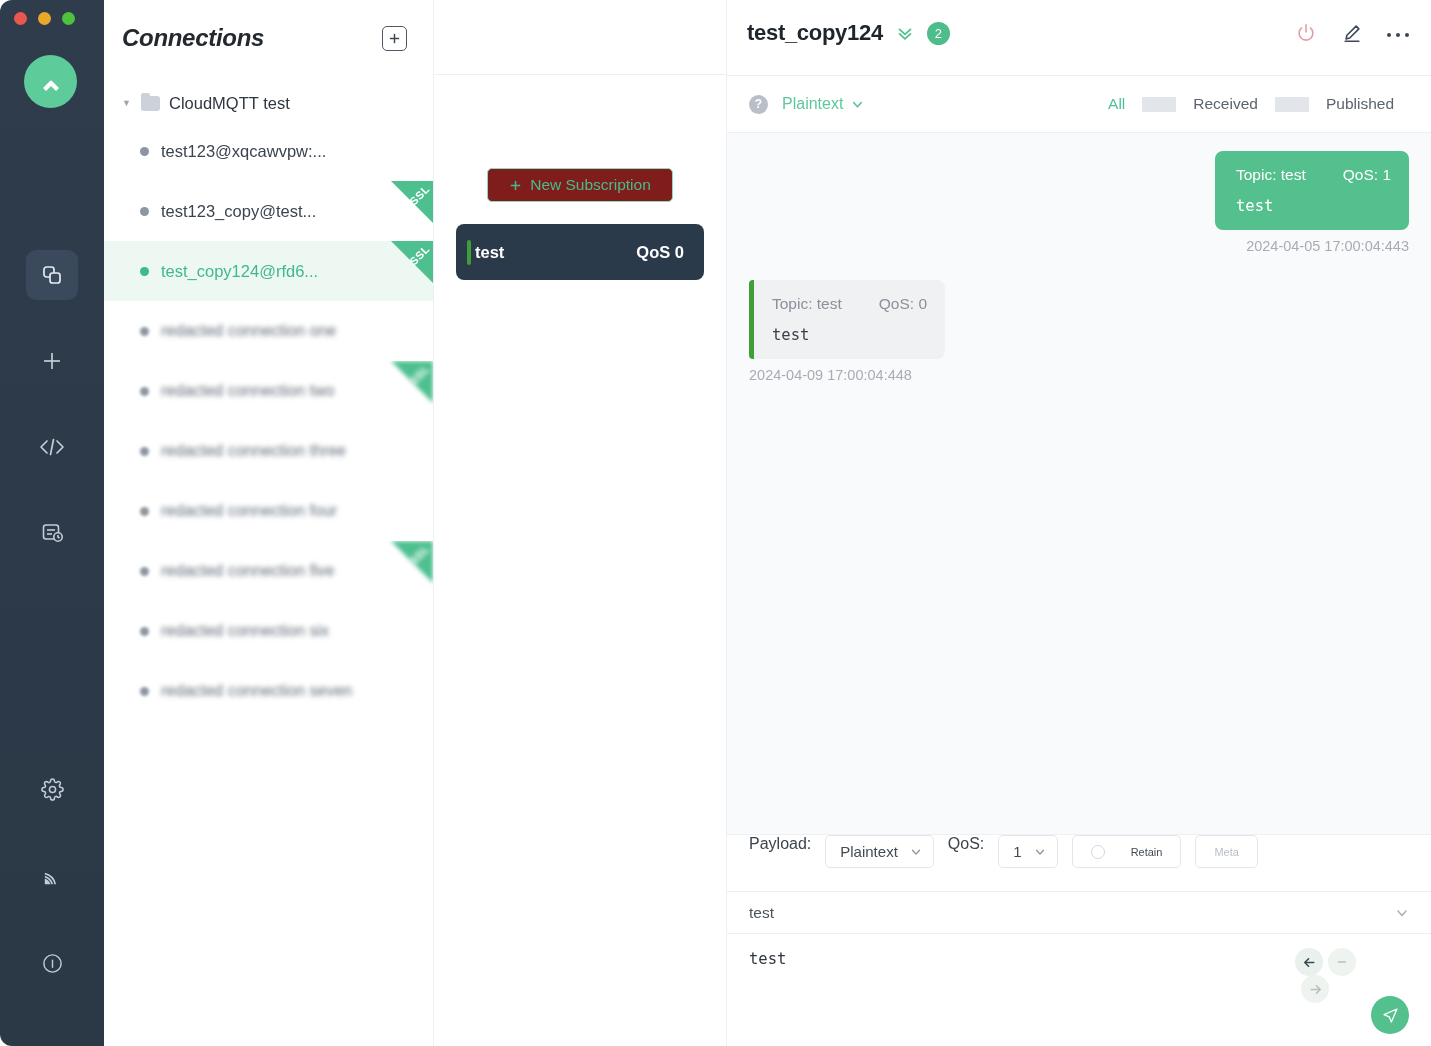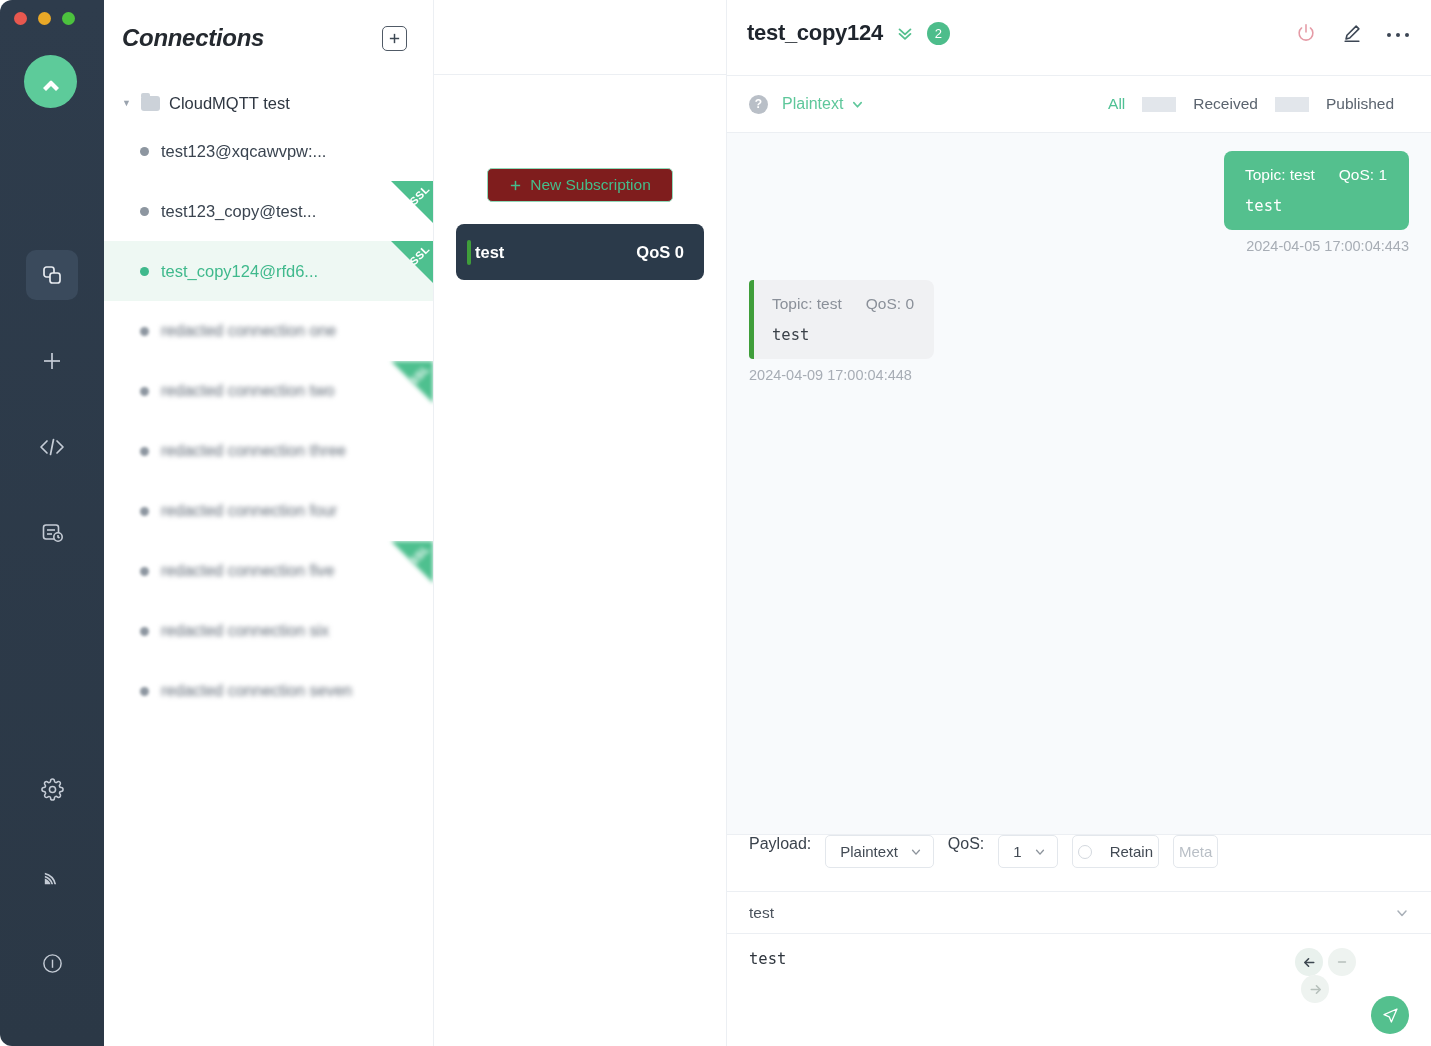--- a/index.html
+++ b/index.html
@@ -256,21 +256,21 @@
   .bubble.out {
     background: #54c08e;
     padding-left: 21px;
   }
   .bubble.in {
     background: #f0f1f3;
     border-left: 5px solid #3f9e3a;
     border-radius: 4px 8px 8px 4px;
     padding-left: 18px;
   }
-  .bmeta { display: flex; gap: 24px; font-size: 15.5px; margin-bottom: 13px; }
+  .bmeta { display: flex; gap: 37px; font-size: 15.5px; margin-bottom: 13px; }
   .bubble.out .bmeta { color: #ffffff; }
   .bubble.in .bmeta { color: #8a9099; }
   .bbody { font-family: "DejaVu Sans Mono", monospace; font-size: 15.5px; }
   .bubble.out .bbody { color: #ffffff; }
   .bubble.in .bbody { color: #3a4149; }
   .ts { font-size: 14.5px; color: #a7adb5; margin-top: 8px; }
 
   
   .pub-opts {
     height: 57px; flex: 0 0 57px;
@@ -281,22 +281,22 @@
   }
   .lbl { font-size: 16px; color: #3b434d; }
   .mini-select {
     height: 33px; border: 1px solid #e3e7ec; border-radius: 5px;
     display: flex; align-items: center; gap: 12px;
     padding: 0 11px 0 14px; font-size: 15px; color: #424a54;
     background: #fff;
   }
   .chip {
     height: 33px; border: 1px solid #e3e7ec; border-radius: 5px;
-    display: flex; align-items: center; gap: 18px;
-    padding: 0 5px; font-size: 15px; color: #424a54; background: #fff;
+    display: flex; align-items: center; gap: 26px;
+    padding: 0 18px; font-size: 11px; color: #424a54; background: #fff;
   }
   .radio {
     width: 14px; height: 14px; border-radius: 50%;
     border: 1.4px solid #d3d8de;
   }
   .chip.disabled { color: #b9bfc6; }
 
   .topic-row {
     height: 42px; flex: 0 0 42px;
     display: flex; align-items: center; justify-content: space-between;

